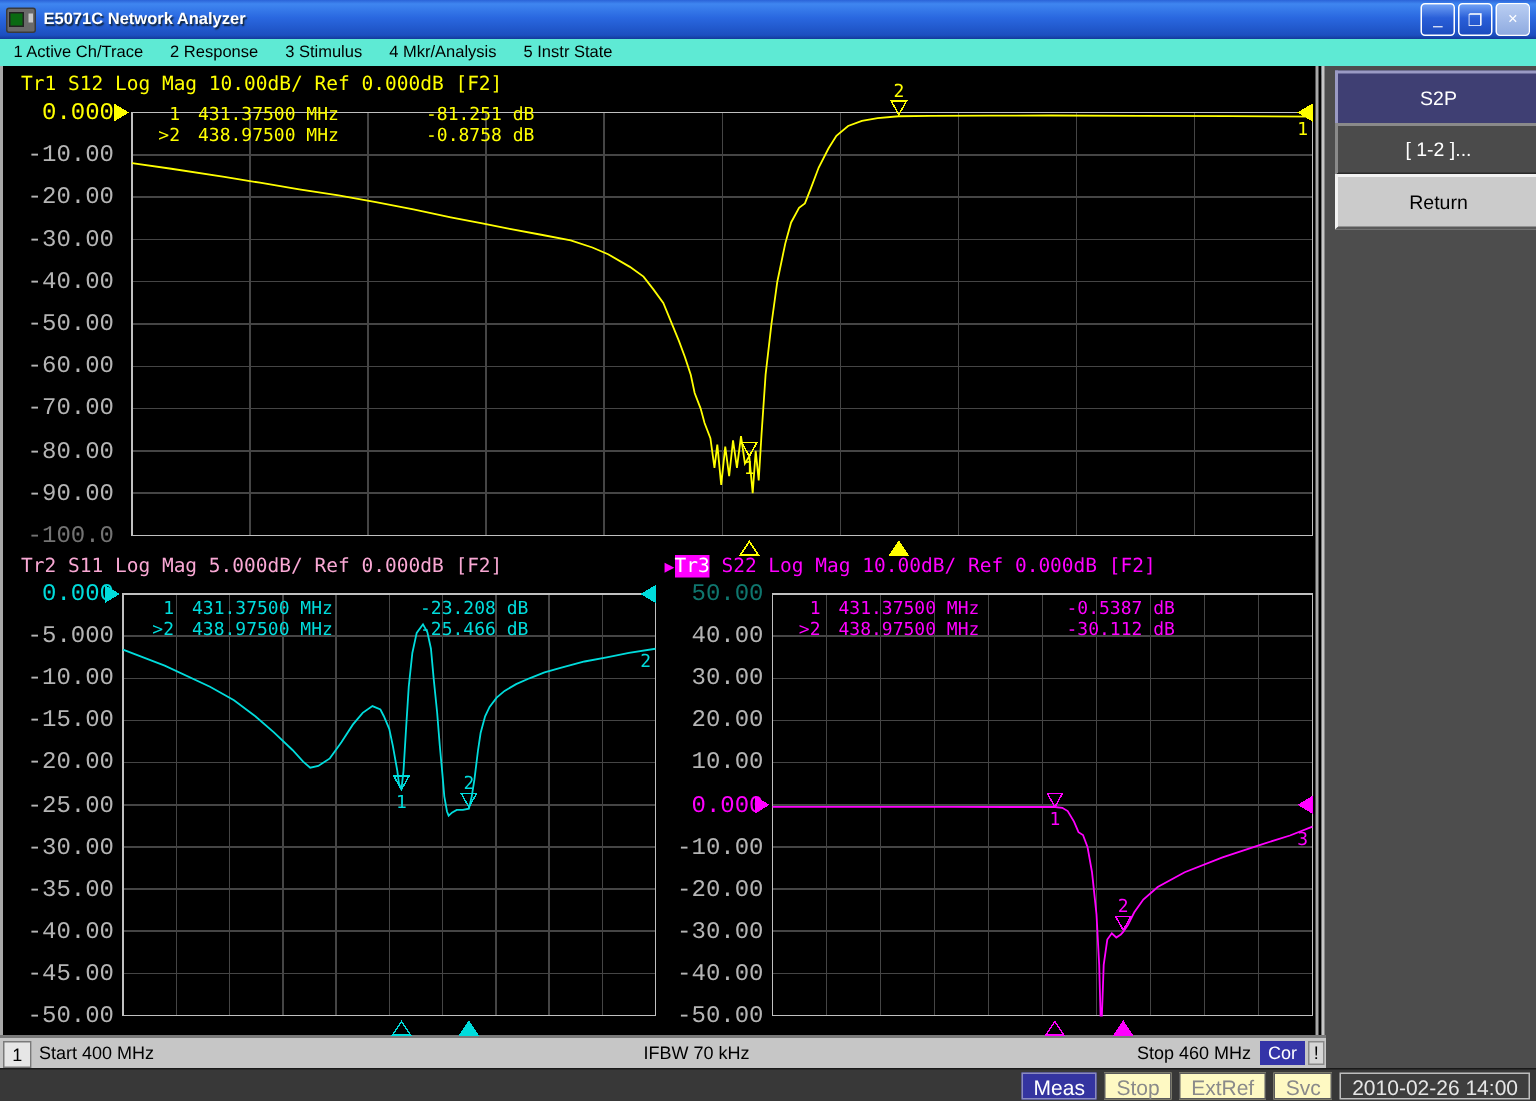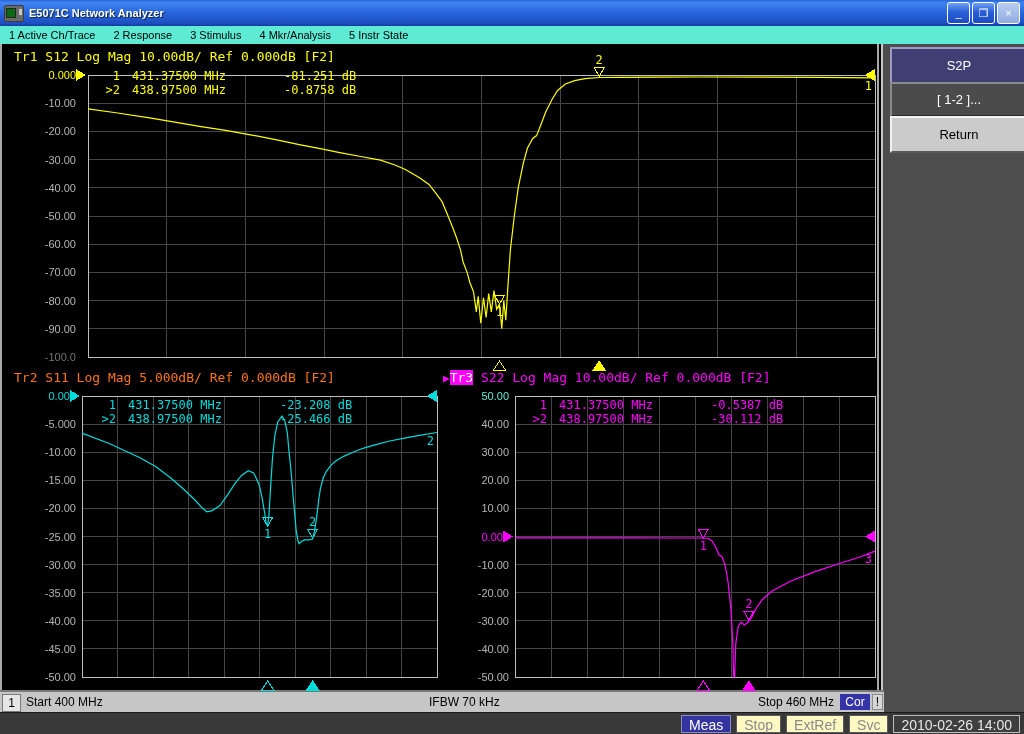--- a/index.html
+++ b/index.html
@@ -30,21 +30,21 @@
   .hdr{position:absolute;font-family:"DejaVu Sans Mono",monospace;font-size:13px;white-space:pre;z-index:5;}
   .hdr .inv{background:#ff00ff;color:#fff;}
   .hdr .arrow{font-size:11px;}
   .readout{position:absolute;font-family:"DejaVu Sans Mono",monospace;font-size:12px;z-index:5;}
   .readout .row{display:flex;height:14px;line-height:14px;white-space:pre;}
   .readout .idx{width:24px;text-align:right;margin-right:12px;}
   .readout .freq{width:152px;}
   .readout .val{width:120px;}
   .ticks{position:absolute;z-index:4;}
   .ticks .tick{position:absolute;right:0;width:100%;height:16px;line-height:16px;text-align:right;
-    font-family:Liberation Sans, sans-serif;font-size:11px;}
+    font-family:Liberation Mono, monospace;font-size:16px;}
   svg.plot{position:absolute;z-index:2;font-family:"DejaVu Sans Mono",monospace;}
   
   .sidebar{position:absolute;left:881px;top:44px;width:143px;height:668px;background:#4d4d4d;
     border-left:2px solid #c6c6c6;}
   .softkey{position:absolute;left:7px;width:134px;display:flex;align-items:center;justify-content:center;
     font-size:13px;color:#fff;}
   .sk-title{top:3px;height:33px;background:#3f3f73;
     border-top:2px solid #9a9ac4;border-left:2px solid #9a9ac4;border-right:2px solid #1e1e3e;border-bottom:2px solid #1e1e3e;}
   .sk-dark{top:38px;height:31px;background:#4b4b4b;
     border-top:2px solid #8a8a8a;border-left:2px solid #8a8a8a;border-right:2px solid #2a2a2a;border-bottom:2px solid #2a2a2a;}
@@ -198,21 +198,21 @@
       <polygon points="195.25,157.013747 205.25,157.013747 200.25,166.013747" fill="none" stroke="#ff00ff"></polygon>
       <text x="200.25" y="178.013747" fill="#ff00ff" text-anchor="middle" font-size="12">1</text>
       <polygon points="194.25,318 206.25,318 200.25,309" fill="none" stroke="#ff00ff"></polygon>
       <polygon points="240.85000000000014,239.11471999999998 250.85000000000014,239.11471999999998 245.85000000000014,248.11471999999998" fill="none" stroke="#ff00ff"></polygon>
       <text x="245.85000000000014" y="236.11471999999998" fill="#ff00ff" text-anchor="middle" font-size="12">2</text>
       <polygon points="239.85000000000014,318 251.85000000000014,318 245.85000000000014,309" fill="#ff00ff" stroke="#ff00ff"></polygon>
       <text x="369" y="191.11200000000002" fill="#ff00ff" text-anchor="end" font-size="12">3</text>
     </svg>
 
   <div class="hdr" style="left:14px;top:49px;color:#ffff00;"><span>Tr1</span><span> S12 Log Mag 10.00dB/ Ref 0.000dB [F2]</span></div>
-  <div class="hdr" style="left:14px;top:370px;color:#f97316;"><span>Tr2</span><span> S11 Log Mag 5.000dB/ Ref 0.000dB [F2]</span></div>
+  <div class="hdr" style="left:14px;top:370px;color:#f9a8d4;"><span>Tr2</span><span> S11 Log Mag 5.000dB/ Ref 0.000dB [F2]</span></div>
   <div class="hdr" style="left:443px;top:370px;color:#ff00ff;"><span class="arrow">▶</span><span class="inv">Tr3</span><span> S22 Log Mag 10.00dB/ Ref 0.000dB [F2]</span></div>
 
   <div class="ticks" style="left:4px;top:75px;width:72px;height:282px;">
       <div class="tick" style="top: -8px; color: rgb(255, 255, 0);">0.000</div>
       <div class="tick" style="top: 20.2px; color: rgb(180, 180, 180);">-10.00</div>
       <div class="tick" style="top: 48.4px; color: rgb(180, 180, 180);">-20.00</div>
       <div class="tick" style="top: 76.6px; color: rgb(180, 180, 180);">-30.00</div>
       <div class="tick" style="top: 104.8px; color: rgb(180, 180, 180);">-40.00</div>
       <div class="tick" style="top: 133px; color: rgb(180, 180, 180);">-50.00</div>
       <div class="tick" style="top: 161.2px; color: rgb(180, 180, 180);">-60.00</div>
@@ -228,21 +228,21 @@
       <div class="tick" style="top: 76.3px; color: rgb(180, 180, 180);">-15.00</div>
       <div class="tick" style="top: 104.4px; color: rgb(180, 180, 180);">-20.00</div>
       <div class="tick" style="top: 132.5px; color: rgb(180, 180, 180);">-25.00</div>
       <div class="tick" style="top: 160.6px; color: rgb(180, 180, 180);">-30.00</div>
       <div class="tick" style="top: 188.7px; color: rgb(180, 180, 180);">-35.00</div>
       <div class="tick" style="top: 216.8px; color: rgb(180, 180, 180);">-40.00</div>
       <div class="tick" style="top: 244.9px; color: rgb(180, 180, 180);">-45.00</div>
       <div class="tick" style="top: 273px; color: rgb(180, 180, 180);">-50.00</div>
     </div>
   <div class="ticks" style="left:437px;top:396px;width:72px;height:281px;">
-      <div class="tick" style="top: -8px; color: #5eead4; text-align: right;">50.00</div>
+      <div class="tick" style="top: -8px; color: #0f766e; text-align: right;">50.00</div>
       <div class="tick" style="top: 20.1px; color: rgb(180, 180, 180);">40.00</div>
       <div class="tick" style="top: 48.2px; color: rgb(180, 180, 180);">30.00</div>
       <div class="tick" style="top: 76.3px; color: rgb(180, 180, 180);">20.00</div>
       <div class="tick" style="top: 104.4px; color: rgb(180, 180, 180);">10.00</div>
       <div class="tick" style="top: 132.5px; color: rgb(255, 0, 255);">0.000</div>
       <div class="tick" style="top: 160.6px; color: rgb(180, 180, 180);">-10.00</div>
       <div class="tick" style="top: 188.7px; color: rgb(180, 180, 180);">-20.00</div>
       <div class="tick" style="top: 216.8px; color: rgb(180, 180, 180);">-30.00</div>
       <div class="tick" style="top: 244.9px; color: rgb(180, 180, 180);">-40.00</div>
       <div class="tick" style="top: 273px; color: rgb(180, 180, 180);">-50.00</div>

